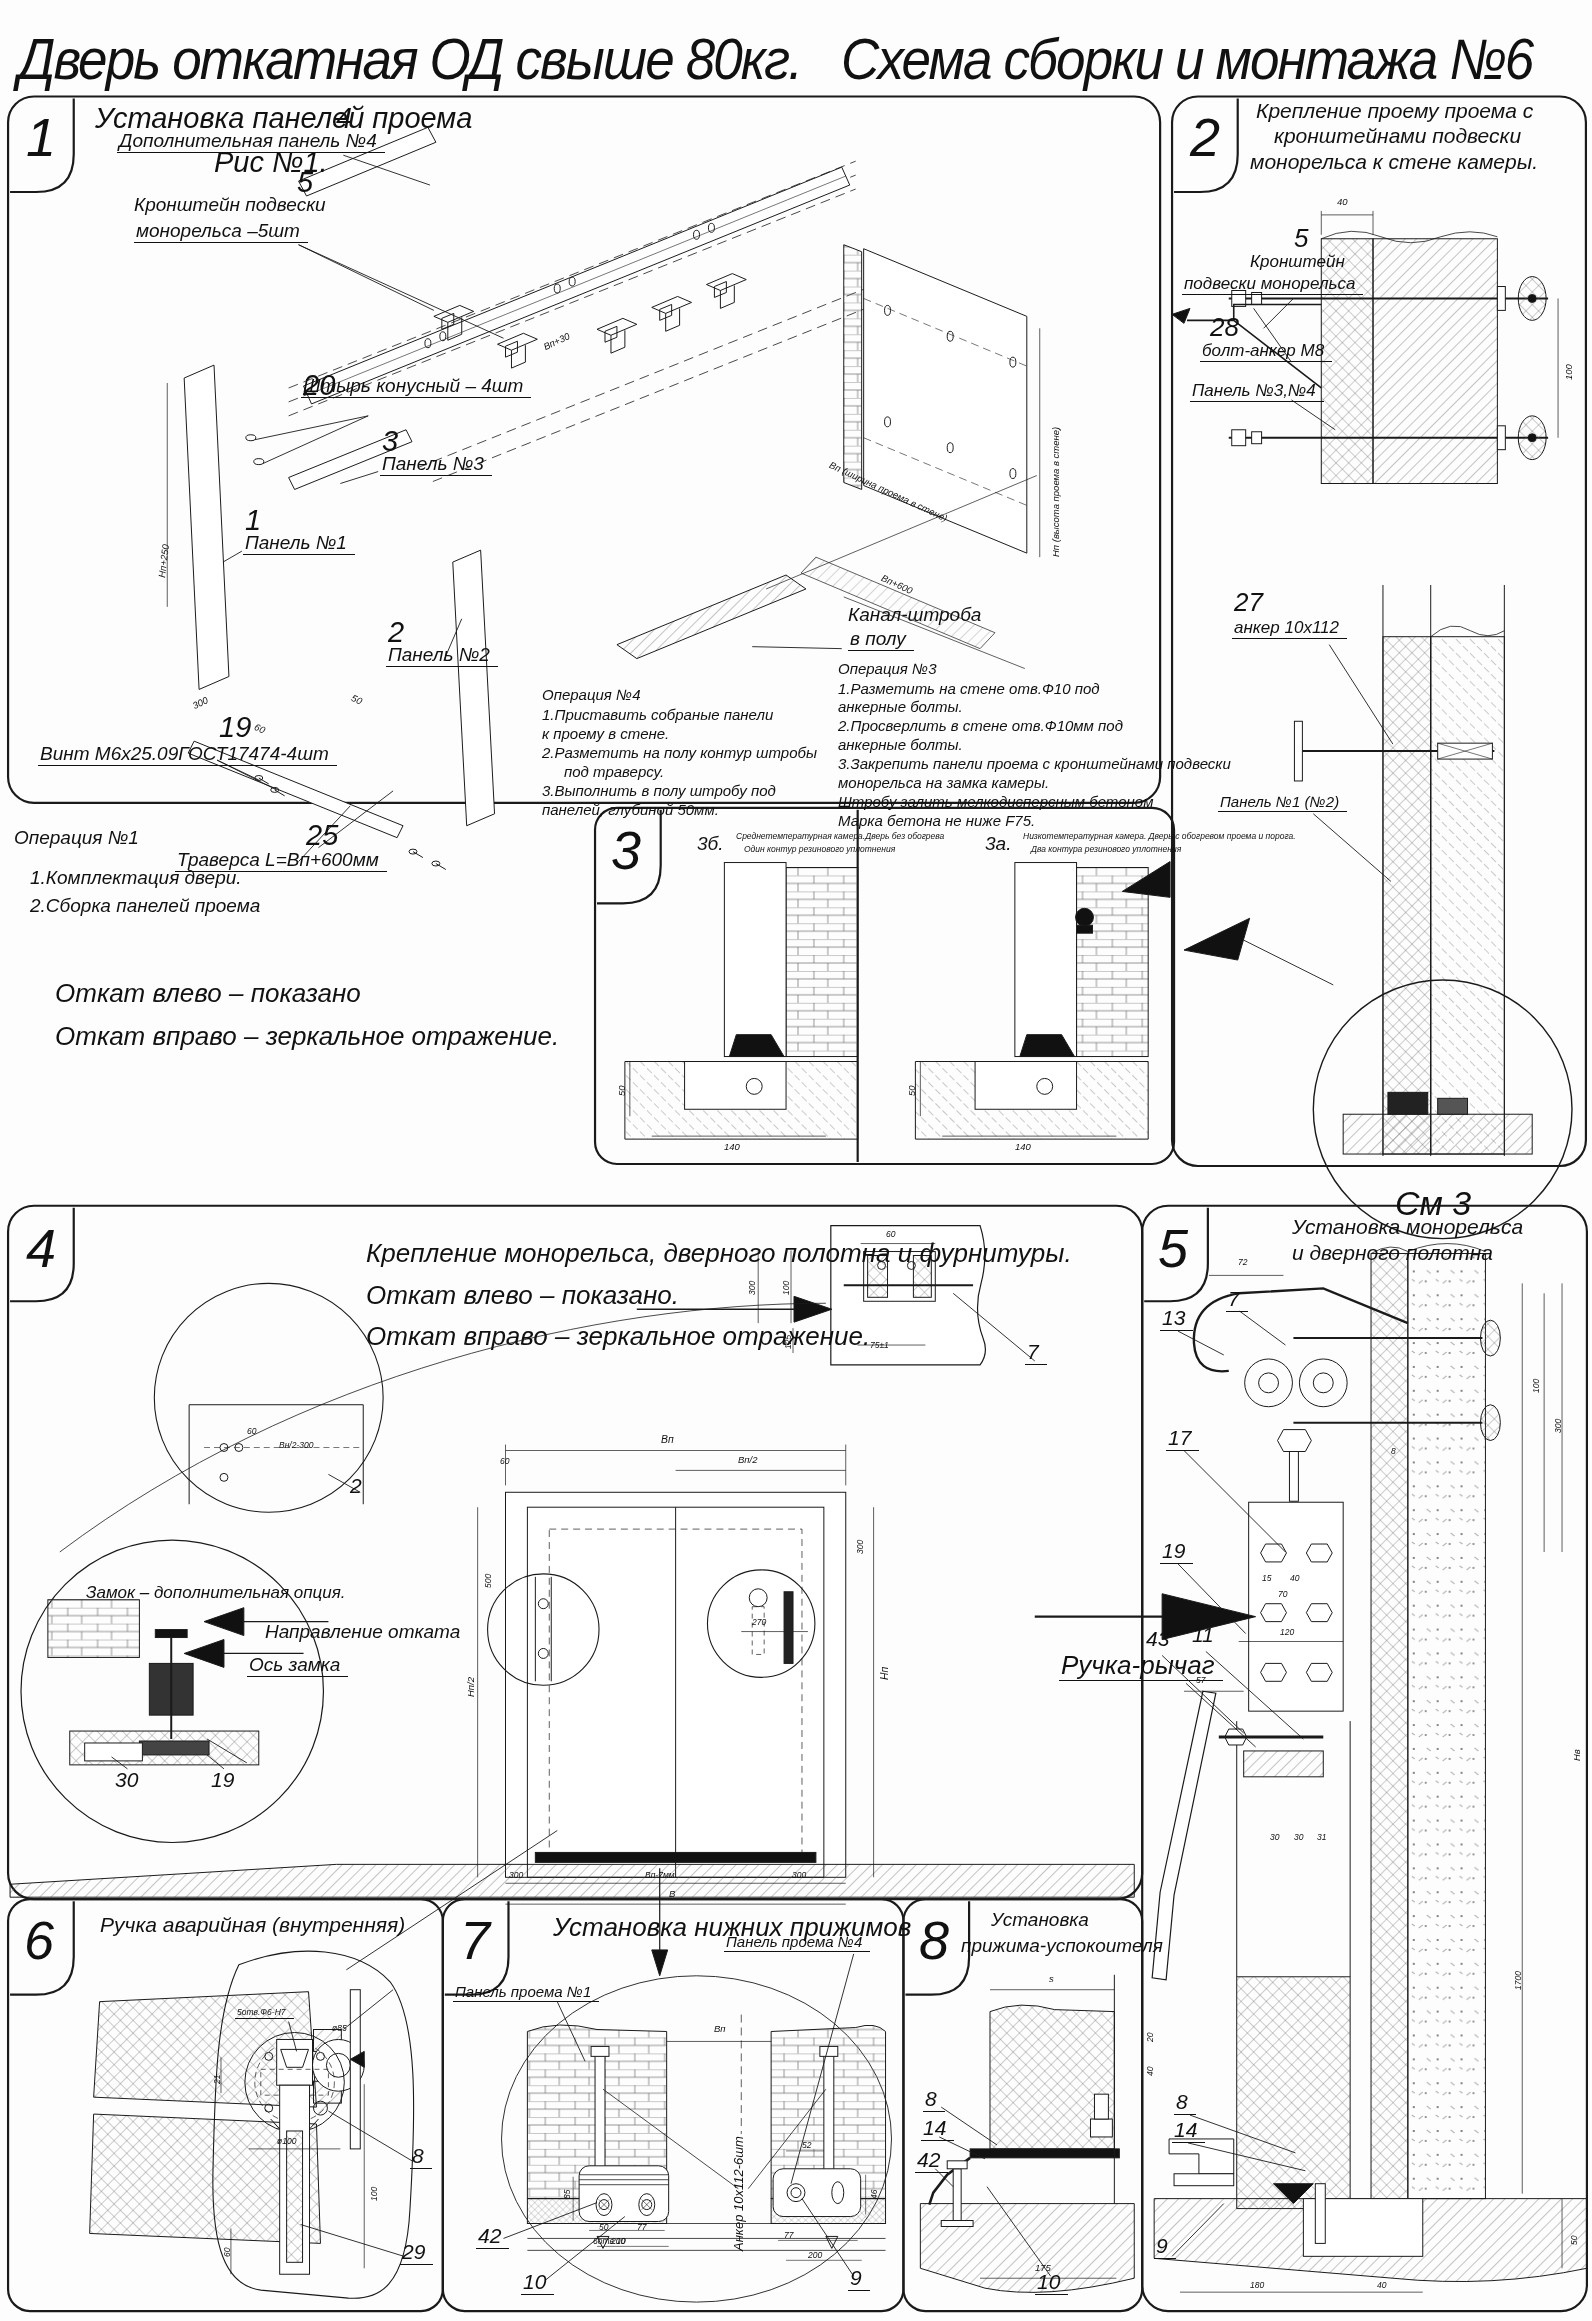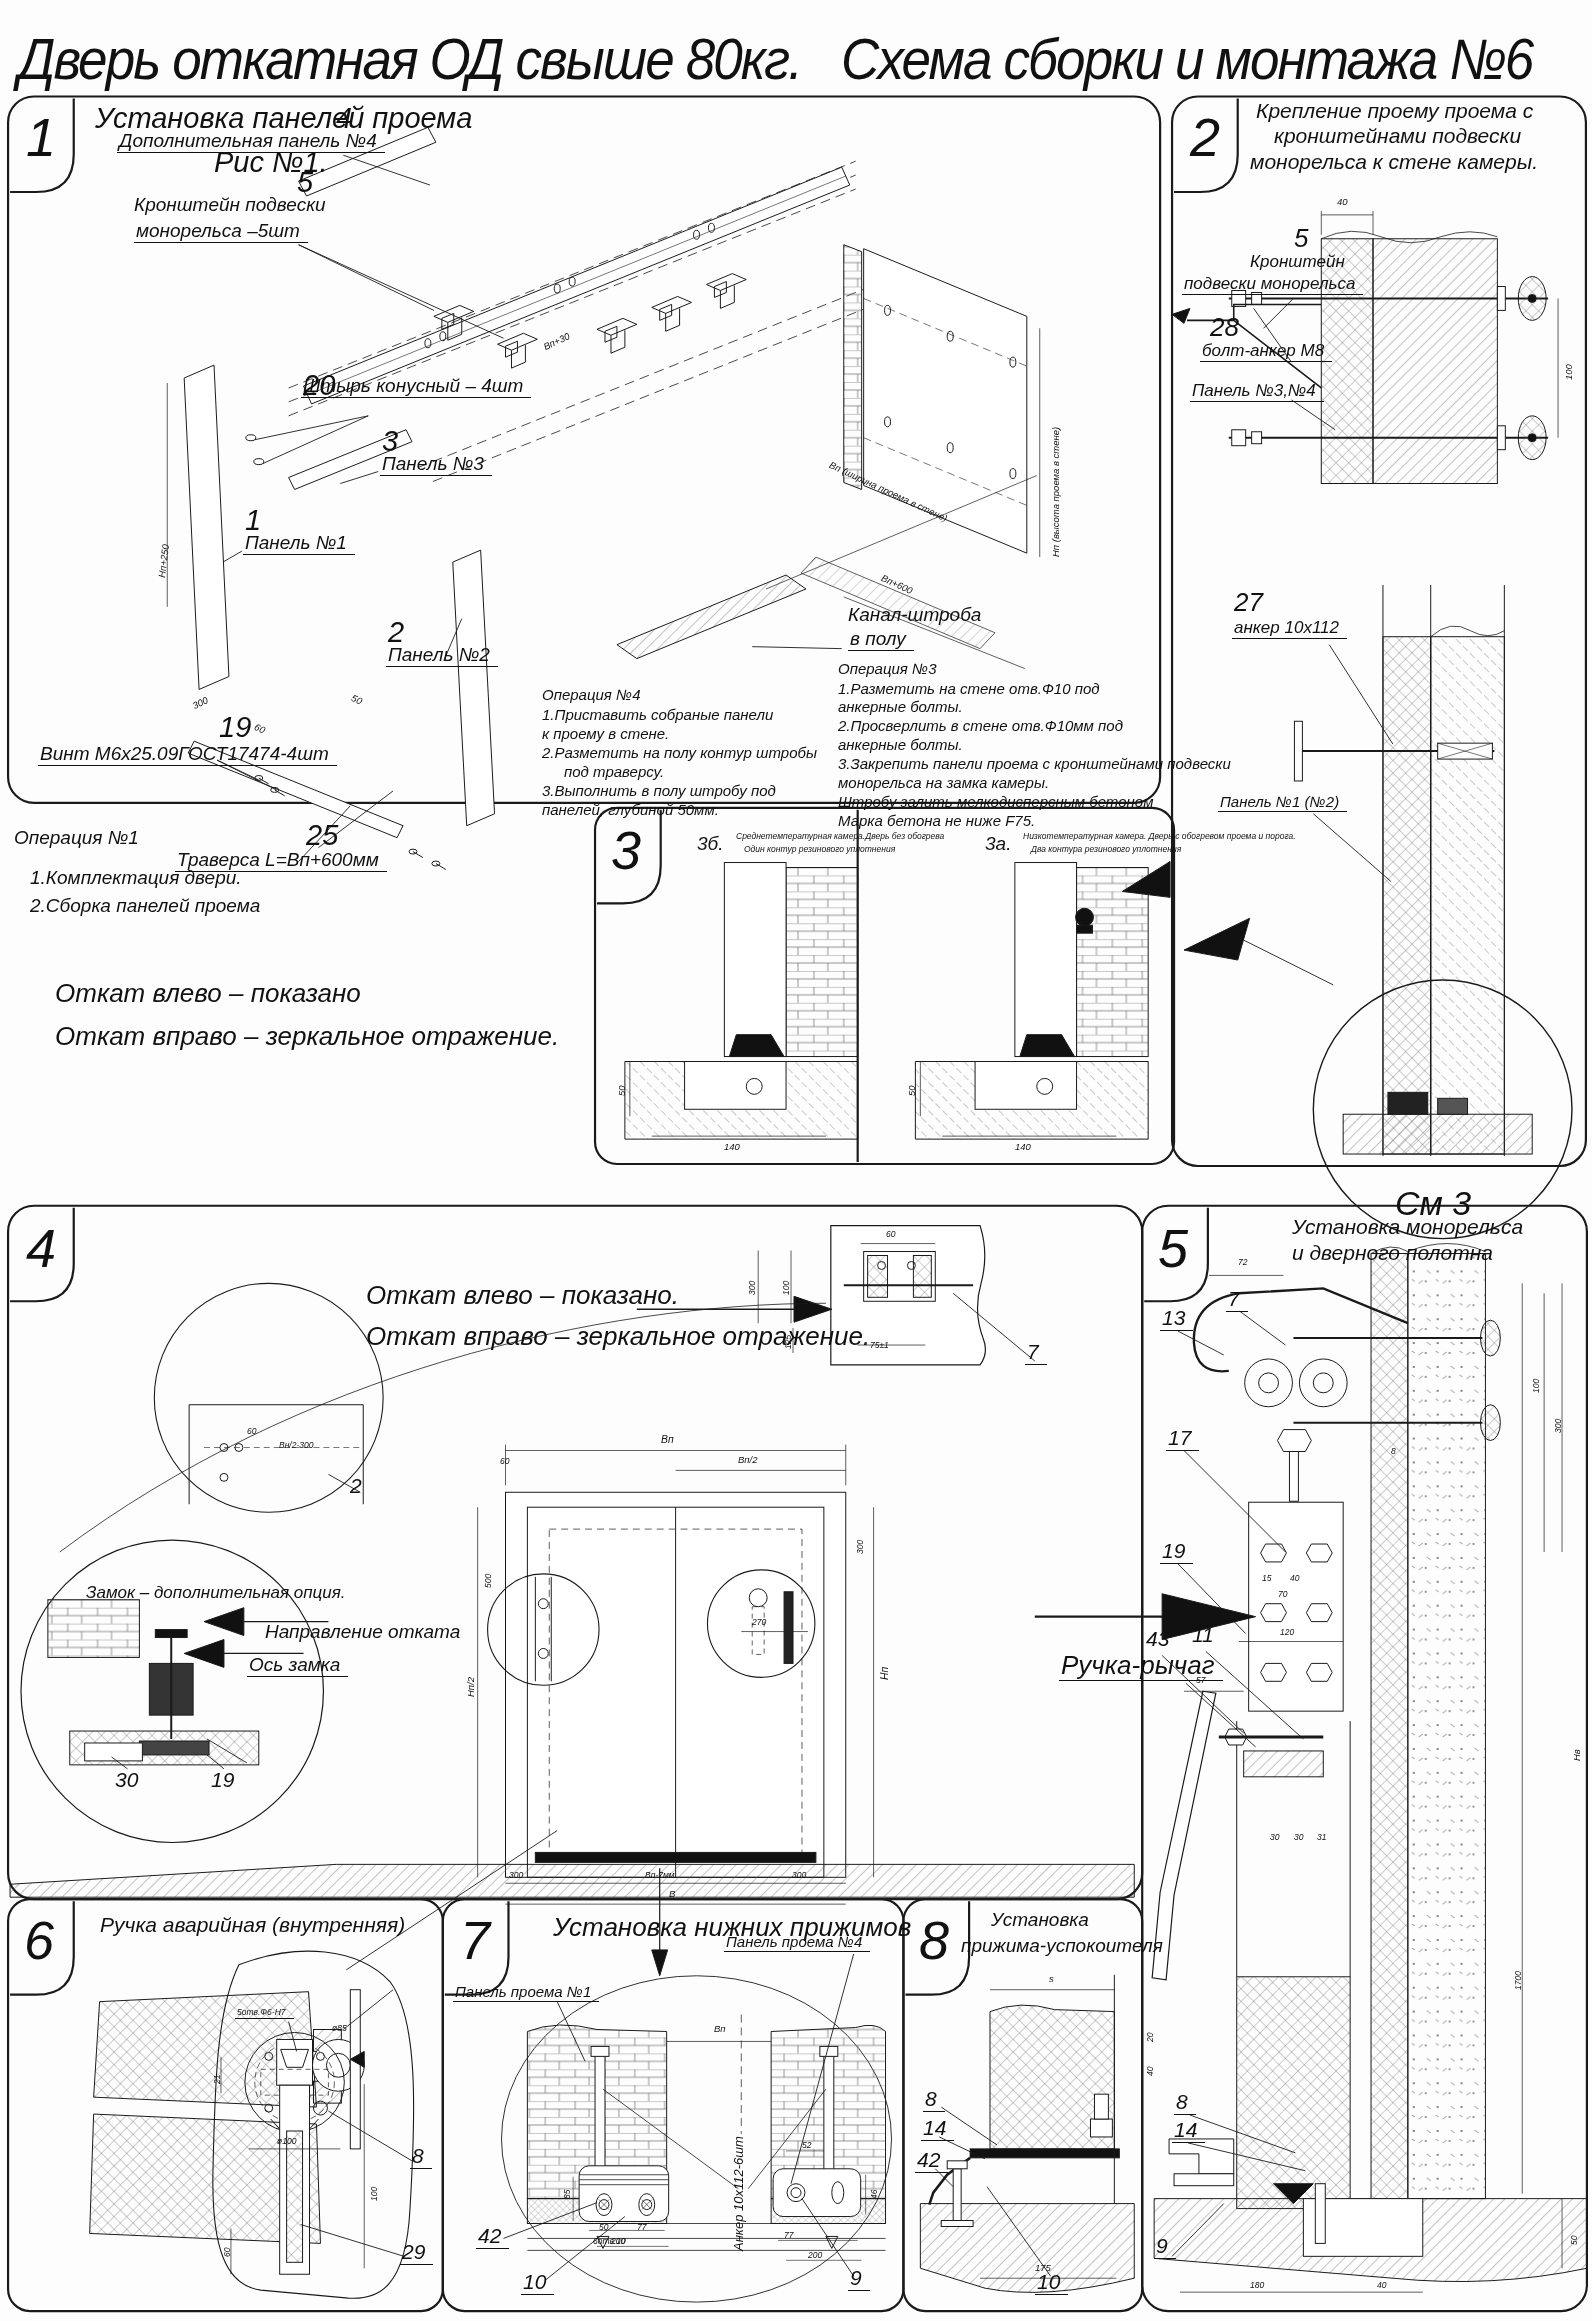--- a/index.html
+++ b/index.html
@@ -541,20 +541,21 @@
 <span class="lbl f8" style="left:736px;top:832px">Среднетемпературная камера.Дверь без обогрева</span>
 <span class="lbl f8" style="left:744px;top:845px">Один контур резинового уплотнения</span>
 <span class="lbl f19" style="left:985px;top:834px">3а.</span>
 <span class="lbl f8" style="left:1023px;top:832px">Низкотемпературная камера. Дверь с обогревом проема и порога.</span>
 <span class="lbl f8" style="left:1031px;top:845px">Два контура резинового уплотнения</span>
 <span class="lbl f9 r90" style="left:617px;top:1096px">50</span>
 <span class="lbl f9" style="left:724px;top:1142px">140</span>
 <span class="lbl f9 r90" style="left:907px;top:1096px">50</span>
 <span class="lbl f9" style="left:1015px;top:1142px">140</span>
 
+<span class="lbl f26" style="left:366px;top:1240px">Крепление монорельса, дверного полотна и фурнитуры.</span>
 <span class="lbl f26" style="left:366px;top:1282px">Откат влево – показано.</span>
 <span class="lbl f26" style="left:366px;top:1323px">Откат вправо – зеркальное отражение.</span>
 <span class="lbl f21 co" style="left:1025px;top:1341px">7</span>
 <span class="lbl f21" style="left:350px;top:1475px">2</span>
 <span class="lbl f17" style="left:86px;top:1584px">Замок – дополнительная опция.</span>
 <span class="lbl f19" style="left:265px;top:1622px">Направление отката</span>
 <span class="lbl f19 co" style="left:247px;top:1655px">Ось замка</span>
 <span class="lbl f21" style="left:115px;top:1769px">30</span>
 <span class="lbl f21" style="left:211px;top:1769px">19</span>
 <span class="lbl f8" style="left:247px;top:1427px">60</span>

